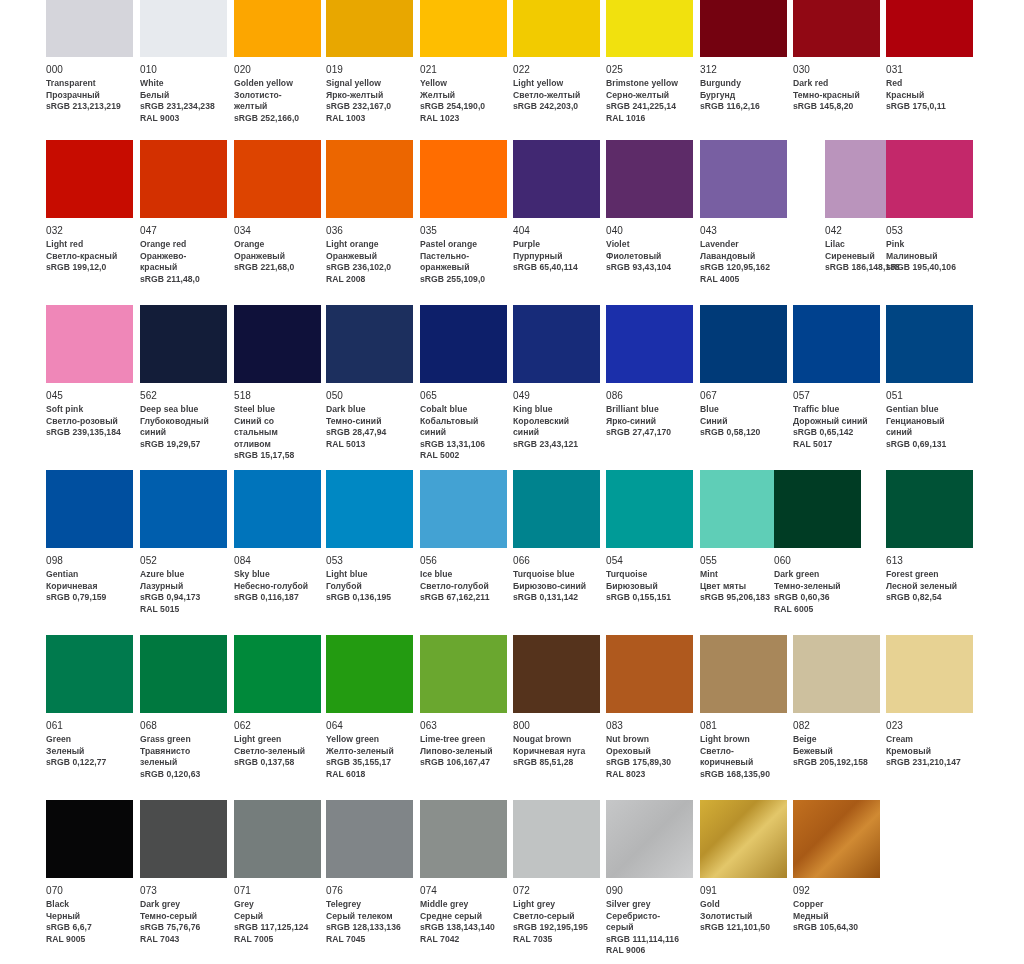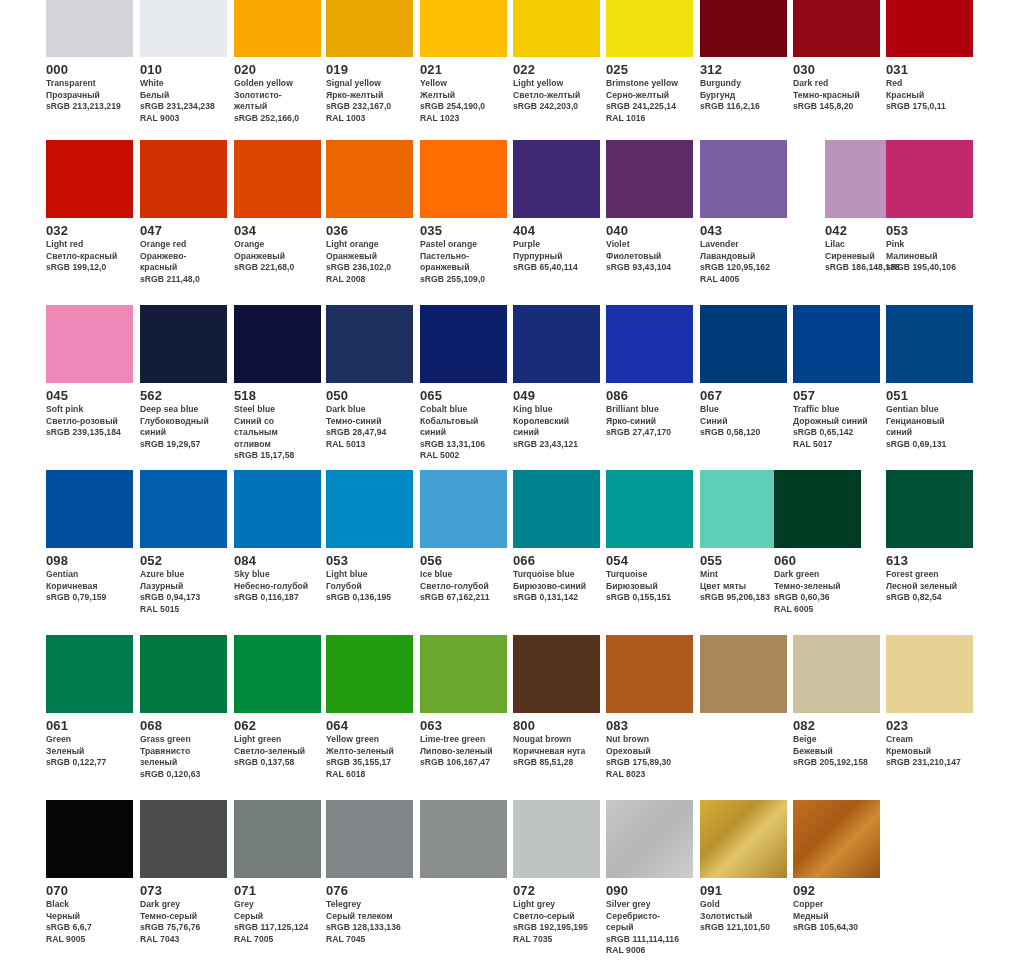--- a/index.html
+++ b/index.html
@@ -33,22 +33,22 @@
   .swatch {
     width: 87px;
     height: 57px;
     display: block;
   }
   .info {
     padding-top: 6px;
     padding-right: 6px;
   }
   .code {
-    font-size: 13px;
-    font-weight: bold;
+    font-size: 10px;
+    font-weight: normal;
     color: #2f2f31;
     line-height: 13px;
     letter-spacing: 0.1px;
     margin-bottom: 2px;
   }
   .name-en, .name-ru, .srgb, .ral {
     font-size: 8.6px;
     font-weight: bold;
     color: #3f3f42;
     line-height: 11.6px;
@@ -507,20 +507,26 @@
         <div class="info">
           <div class="code">083</div>
           <div class="name-en">Nut brown</div>
           <div class="name-ru">Ореховый</div>
           <div class="srgb">sRGB 175,89,30</div>
           <div class="ral">RAL 8023</div>
         </div>
       </div>
       <div class="cell" style="position: absolute; left: 700px; top: 0px; width: 87px;">
         <div class="swatch" style="height: 78px; background: rgb(168, 135, 90);"></div>
+        <div class="info">
+          <div class="code">081</div>
+          <div class="name-en">Light brown</div>
+          <div class="name-ru">Светло-коричневый</div>
+          <div class="srgb">sRGB 168,135,90</div>
+        </div>
       </div>
       <div class="cell" style="position: absolute; left: 793px; top: 0px; width: 87px;">
         <div class="swatch" style="height: 78px; background: rgb(205, 192, 158);"></div>
         <div class="info">
           <div class="code">082</div>
           <div class="name-en">Beige</div>
           <div class="name-ru">Бежевый</div>
           <div class="srgb">sRGB 205,192,158</div>
         </div>
       </div>
@@ -570,20 +576,27 @@
         <div class="info">
           <div class="code">076</div>
           <div class="name-en">Telegrey</div>
           <div class="name-ru">Серый телеком</div>
           <div class="srgb">sRGB 128,133,136</div>
           <div class="ral">RAL 7045</div>
         </div>
       </div>
       <div class="cell" style="position: absolute; left: 420px; top: 0px; width: 87px;">
         <div class="swatch" style="height: 78px; background: rgb(138, 143, 140);"></div>
+        <div class="info">
+          <div class="code">074</div>
+          <div class="name-en">Middle grey</div>
+          <div class="name-ru">Средне серый</div>
+          <div class="srgb">sRGB 138,143,140</div>
+          <div class="ral">RAL 7042</div>
+        </div>
       </div>
       <div class="cell" style="position: absolute; left: 513px; top: 0px; width: 87px;">
         <div class="swatch" style="height: 78px; background: rgb(192, 195, 195);"></div>
         <div class="info">
           <div class="code">072</div>
           <div class="name-en">Light grey</div>
           <div class="name-ru">Светло-серый</div>
           <div class="srgb">sRGB 192,195,195</div>
           <div class="ral">RAL 7035</div>
         </div>

